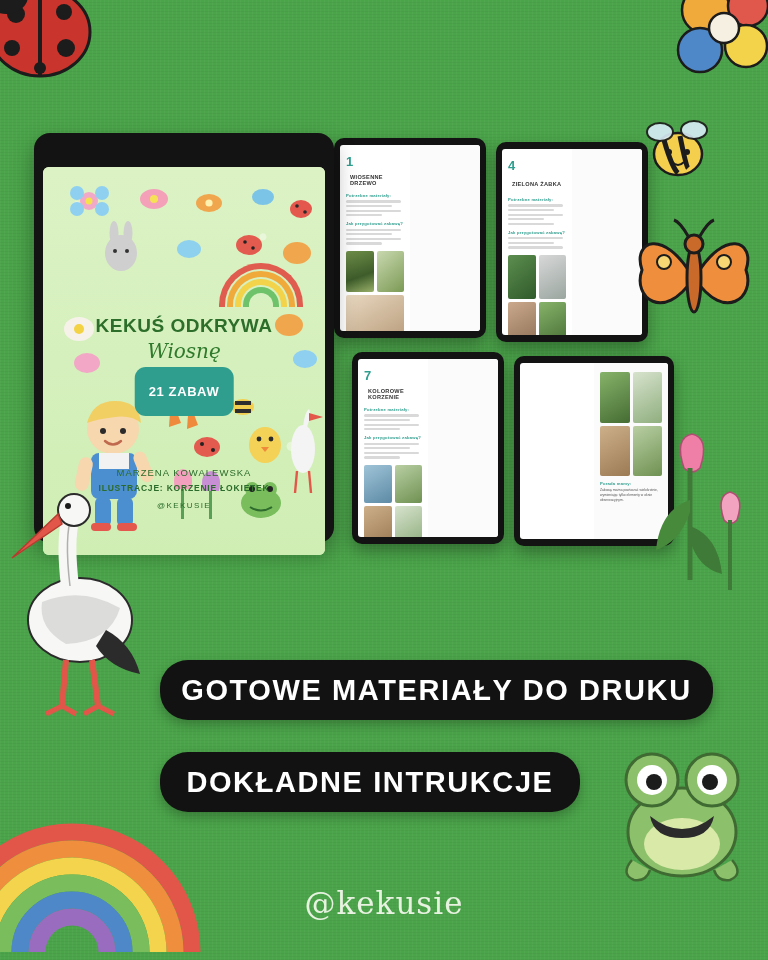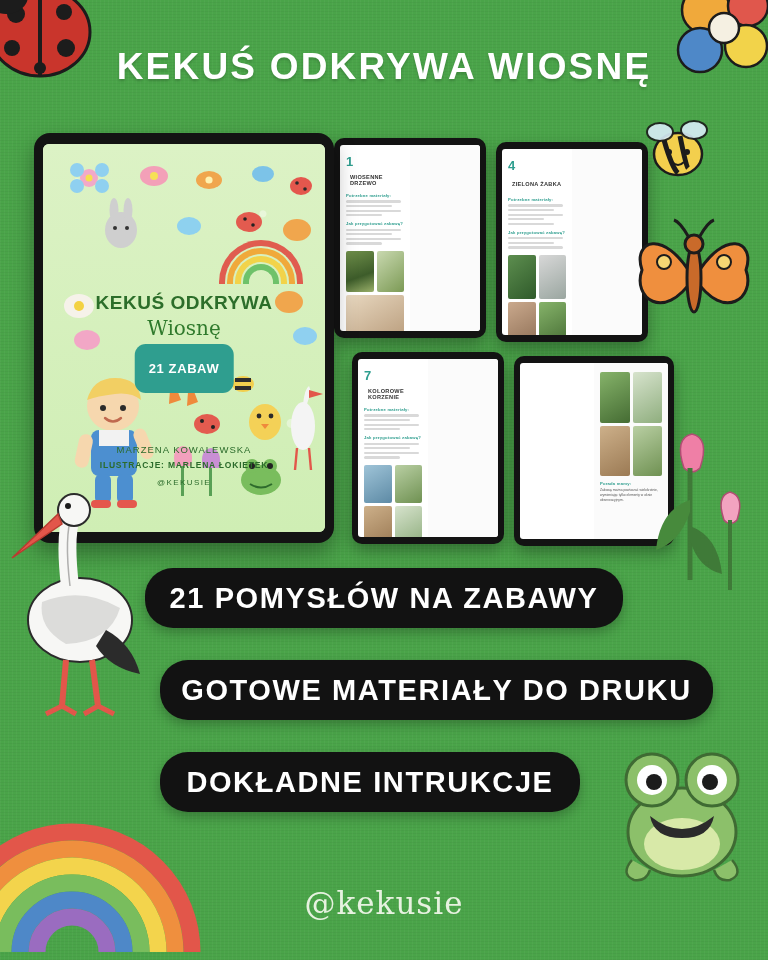--- a/index.html
+++ b/index.html
@@ -50,20 +50,21 @@
     box-shadow: 0 10px 22px rgba(0,0,0,0.35);
     z-index: 6;
     padding: 11px 9px;
   }
   .tablet-main .screen {
     width: 100%; height: 100%;
     border-radius: 6px;
     background: #d8f0c0;
     position: relative;
     overflow: hidden;
+    margin-top: 23px;
   }
   
   .cover-bg {
     position: absolute; inset: 0;
     background:
       radial-gradient(circle at 12% 10%, rgba(255,255,255,0.45) 0 4px, transparent 5px),
       radial-gradient(circle at 78% 18%, rgba(255,255,255,0.4) 0 3px, transparent 4px),
       radial-gradient(circle at 45% 62%, rgba(255,255,255,0.35) 0 5px, transparent 6px),
       radial-gradient(circle at 88% 72%, rgba(255,255,255,0.4) 0 4px, transparent 5px),
       linear-gradient(180deg, #dcf2c5 0%, #cfeeb4 100%);
@@ -71,20 +72,21 @@
   .cover-title {
     position: absolute; top: 148px; left: 0; width: 100%;
     text-align: center; color: #2c6e2a;
     font-size: 19px; font-weight: bold; letter-spacing: 0.5px;
     z-index: 3;
   }
   .cover-sub {
     position: absolute; top: 172px; left: 0; width: 100%;
     text-align: center; color: #2f7a2c;
     font-family: "DejaVu Serif", serif;
+    font-style: italic;
     font-size: 20px;
     z-index: 3;
   }
   .cover-badge {
     position: absolute; top: 200px; left: 50%;
     transform: translateX(-50%);
     background: #2f9e8f;
     color: #ffffff;
     font-size: 13px; font-weight: bold;
     padding: 17px 14px; border-radius: 11px;
@@ -238,21 +240,20 @@
   
   .frog { right: 18px; top: 740px; width: 136px; height: 146px; }
 
   svg { display: block; overflow: visible; }
 </style>
 </head>
 <body>
 
 <div class="poster">
 
-  <div class="title">KEKUŚ ODKRYWA WIOSNĘ</div>
 
   <div class="tablet-main">
     <div class="screen">
       <div class="cover-bg"></div>
 
       <svg class="doodle" style="left:6px; top:8px; width:276px; height:128px;" viewBox="0 0 276 128">
         <g>
           <circle cx="40" cy="26" r="9" fill="#f2a9c8"></circle>
             <circle cx="40" cy="26" r="3.5" fill="#f5e04e"></circle>
           <circle cx="28" cy="18" r="7" fill="#8fd0f0"></circle>
@@ -337,21 +338,21 @@
         <rect x="54" y="108" width="3" height="28" fill="#58a055"></rect>
         <ellipse cx="106" cy="120" rx="20" ry="15" fill="#79bd5d"></ellipse>
         <circle cx="97" cy="106" r="7" fill="#79bd5d"></circle>
           <circle cx="115" cy="106" r="7" fill="#79bd5d"></circle>
         <circle cx="97" cy="106" r="3" fill="#222"></circle>
           <circle cx="115" cy="106" r="3" fill="#222"></circle>
         <path d="M95 124 q11 7 22 0" stroke="#2e6b2c" stroke-width="2" fill="none"></path>
       </svg>
 
       <div class="cover-author">MARZENA KOWALEWSKA</div>
-      <div class="cover-illu">ILUSTRACJE: MARLENA ŁOKIETEK</div>
+      <div class="cover-illu">ILUSTRACJE: KORZENIE ŁOKIETEK</div>
       <div class="cover-handle">@KEKUSIE</div>
     </div>
   </div>
 
   <div class="tablet" style="left:334px; top:138px; width:152px; height:200px;">
     <div class="screen">
       <div class="pg-divider"></div>
       <div class="page-left">
         <div>
           <span class="pg-num">1</span>
@@ -446,21 +447,20 @@
           <div class="photo ph-cups"></div>
           <div class="photo ph-board"></div>
           <div class="photo ph-worm"></div>
         </div>
         <div class="pg-sec">Porada mamy:</div>
         <div class="pg-text">Zabawę można powtarzać wielokrotnie, wymieniając tylko elementy w oknie obserwacyjnym.</div>
       </div>
     </div>
   </div>
 
-  <div class="banner banner-1">21 POMYSŁÓW NA ZABAWY</div>
   <div class="banner banner-2">GOTOWE MATERIAŁY DO DRUKU</div>
   <div class="banner banner-3">DOKŁADNE INTRUKCJE</div>
 
   <div class="handle-bottom">@kekusie</div>
 
   <svg class="art ladybug" viewBox="0 0 112 104">
     <ellipse cx="52" cy="46" rx="50" ry="44" fill="#c9352c" stroke="#1c1c1c" stroke-width="3"></ellipse>
     <path d="M52 2 L52 90" stroke="#1c1c1c" stroke-width="4"></path>
     <circle cx="28" cy="28" r="9" fill="#1c1c1c"></circle>
     <circle cx="76" cy="26" r="8" fill="#1c1c1c"></circle>

